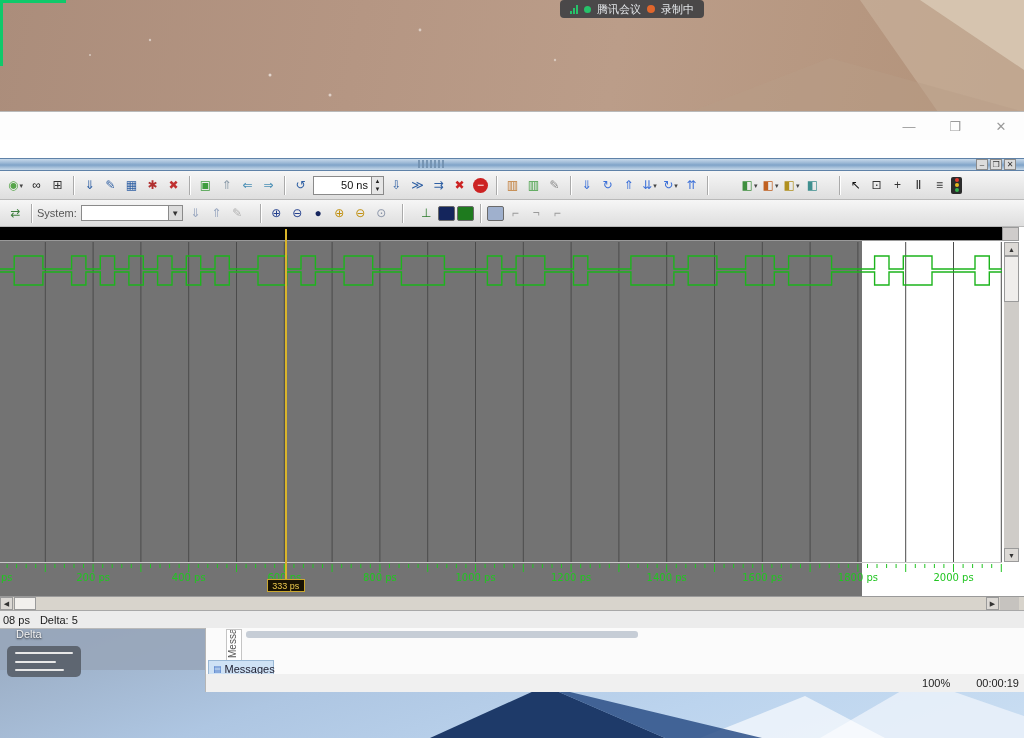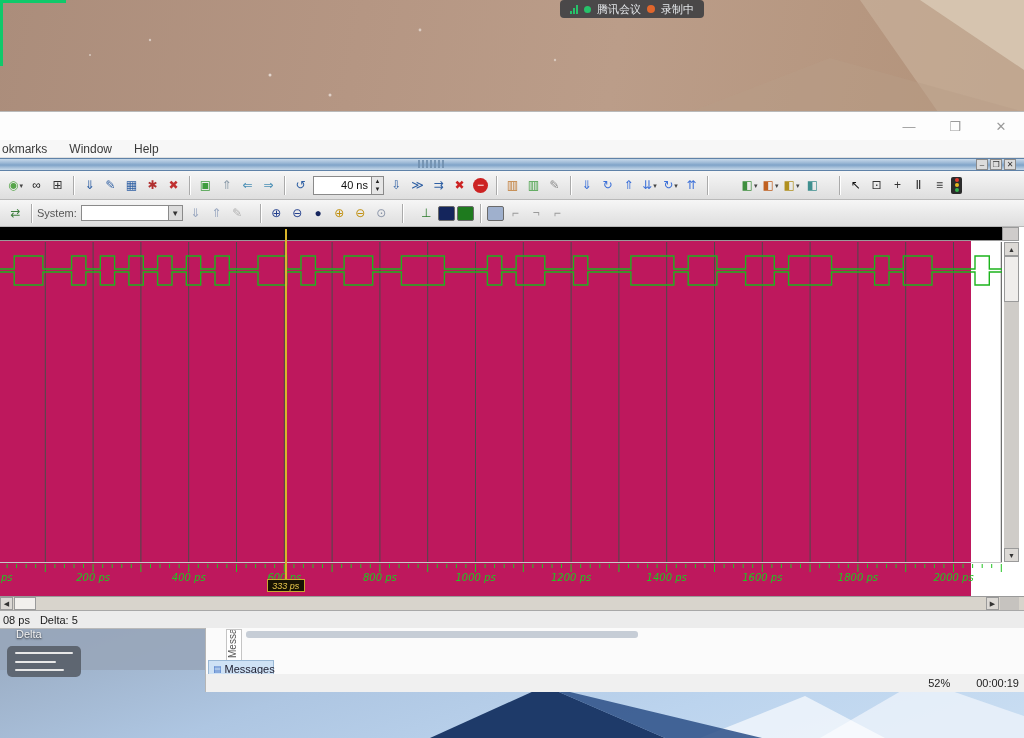--- a/index.html
+++ b/index.html
@@ -49,21 +49,21 @@
   .spinbox { display:flex; align-items:center; height:19px; }
   .spin-val { width:58px; height:19px; background:#fff; border:1px solid #8a8a8a; border-right:none; text-align:right; padding:0 3px; font-size:11px; color:#111; display:flex; align-items:center; justify-content:flex-end; }
   .spin-arrows { width:13px; height:19px; border:1px solid #8a8a8a; background:#e6e6e6; display:flex; flex-direction:column; }
   .spin-arrows span { flex:1; font-size:6px; display:flex; align-items:center; justify-content:center; color:#222; }
   .search-label { color:#555; font-size:11px; margin:0 4px 0 2px; }
   .search-box { display:flex; align-items:center; }
   .search-input { width:88px; height:16px; border:1px solid #8a8a8a; background:#fff; font-size:11px; padding:0 2px; }
   .combo-btn { width:14px; height:16px; background:#dcdcdc; border:1px solid #8a8a8a; border-left:none; font-size:8px; display:flex; align-items:center; justify-content:center; color:#333; }
 
   
-  .wave-panel { left:0; top:227px; width:971px; height:369px; background:#be185d;font-style:italic; }
+  .wave-panel { left:0; top:227px; width:862px; height:369px; background:#737373; }
   .wave-topstrip { left:0; top:0; width:1002px; height:14px; background:#000; border-bottom:1px solid #9a9a9a; }
   .wave-corner-top { left:1002px; top:0; width:17px; height:14px; background:#cfcccb; border:1px solid #9a9a9a; }
   .wave-grid-svg { left:0; top:15px; }
   .wave-sep { left:0; top:335px; width:1002px; height:1px; background:#c8c8c8; }
   .wave-timeline { left:0; top:336px; }
   .cursor-line { top:2px; width:2px; height:350px; background:#d9b42a; }
   .cursor-flag { top:352px; width:38px; height:13px; background:#171203; border:1px solid #caa72e; color:#ecc94d; font-size:9px; display:flex; align-items:center; justify-content:center; }
   .vscroll { left:1004px; top:15px; width:15px; height:320px; background:#cfccc8; }
   .vs-btn { left:0; width:15px; height:14px; background:#dcd9d5; border:1px solid #9a9a9a; font-size:7px; color:#333; display:flex; align-items:center; justify-content:center; }
   .vs-thumb { left:0; top:14px; width:15px; height:46px; background:#efedeb; border:1px solid #9a9a9a; }
@@ -137,25 +137,20 @@
   </div>
 
   <div class="abs msim-window"></div>
 
   <div class="abs titlebar">
     <span class="cap-btn">—</span>
     <span class="cap-btn">❒</span>
     <span class="cap-btn">✕</span>
   </div>
 
-  <div class="abs menubar">
-    <span>okmarks</span>
-    <span>Window</span>
-    <span>Help</span>
-  </div>
 
   <div class="abs dragbar"></div>
   <div class="abs drag-handle"></div>
   <div class="abs mini-btns">
     <span class="mini-btn">–</span>
     <span class="mini-btn">❒</span>
     <span class="mini-btn">✕</span>
   </div>
 
   <div class="abs toolbar toolbar1">
@@ -204,21 +199,21 @@
           <span style="color: rgb(74, 143, 181);">⇒</span>
         </span>
       </div>
       <div class="tb-sep"></div>
     <div class="tb-group">
         <span class="tb-icon">
           <span style="color: rgb(46, 95, 163);">↺</span>
         </span>
       </div>
     <div class="spinbox">
-      <span class="spin-val">40 ns</span>
+      <span class="spin-val">50 ns</span>
       <span class="spin-arrows">
           <span>▲</span>
           <span>▼</span>
         </span>
     </div>
     <div class="tb-group">
         <span class="tb-icon">
           <span style="color: rgb(46, 95, 163);">⇩</span>
         </span>
         <span class="tb-icon">
@@ -559,18 +554,18 @@
   <div class="abs quartus">
     <div class="abs q-scrollstrip"></div>
     <div class="abs q-sidetab">
         <span>Messa</span>
       </div>
     <div class="abs q-msgtab">
       <span class="ticon">▤</span>
       <span>Messages</span>
     </div>
     <div class="abs q-statusrow">
-      <span>52%</span>
+      <span>100%</span>
       <span>00:00:19</span>
     </div>
   </div>
 
 </div>
 
 </body></html>

